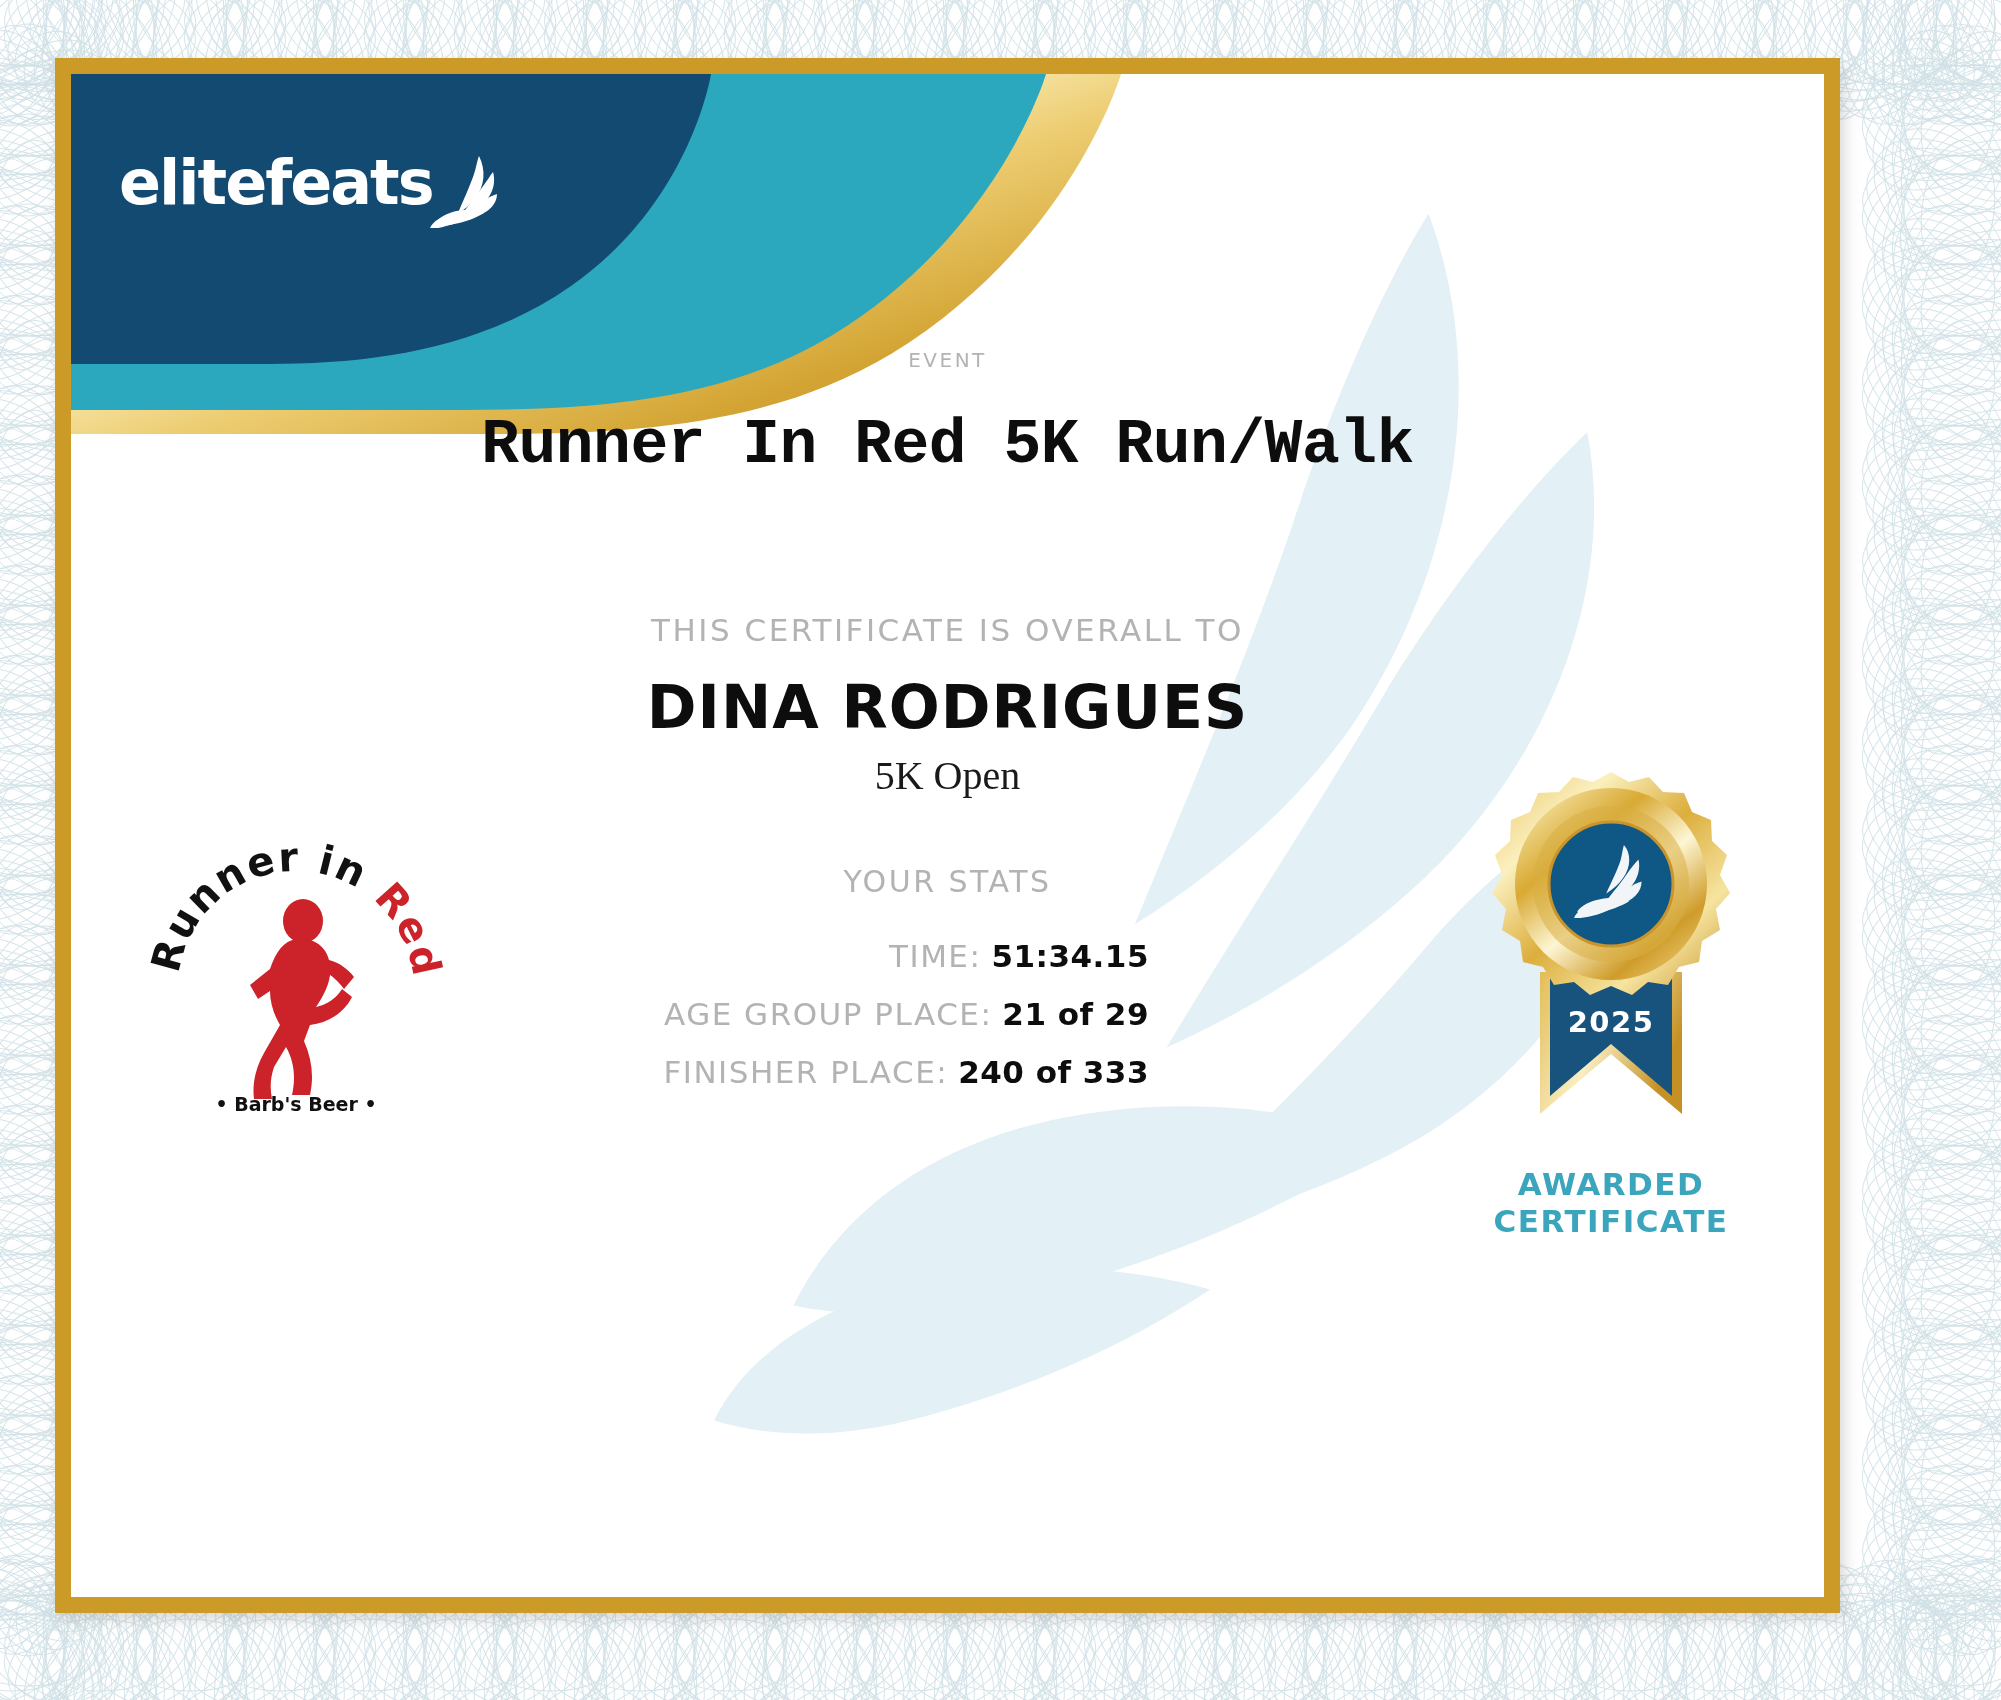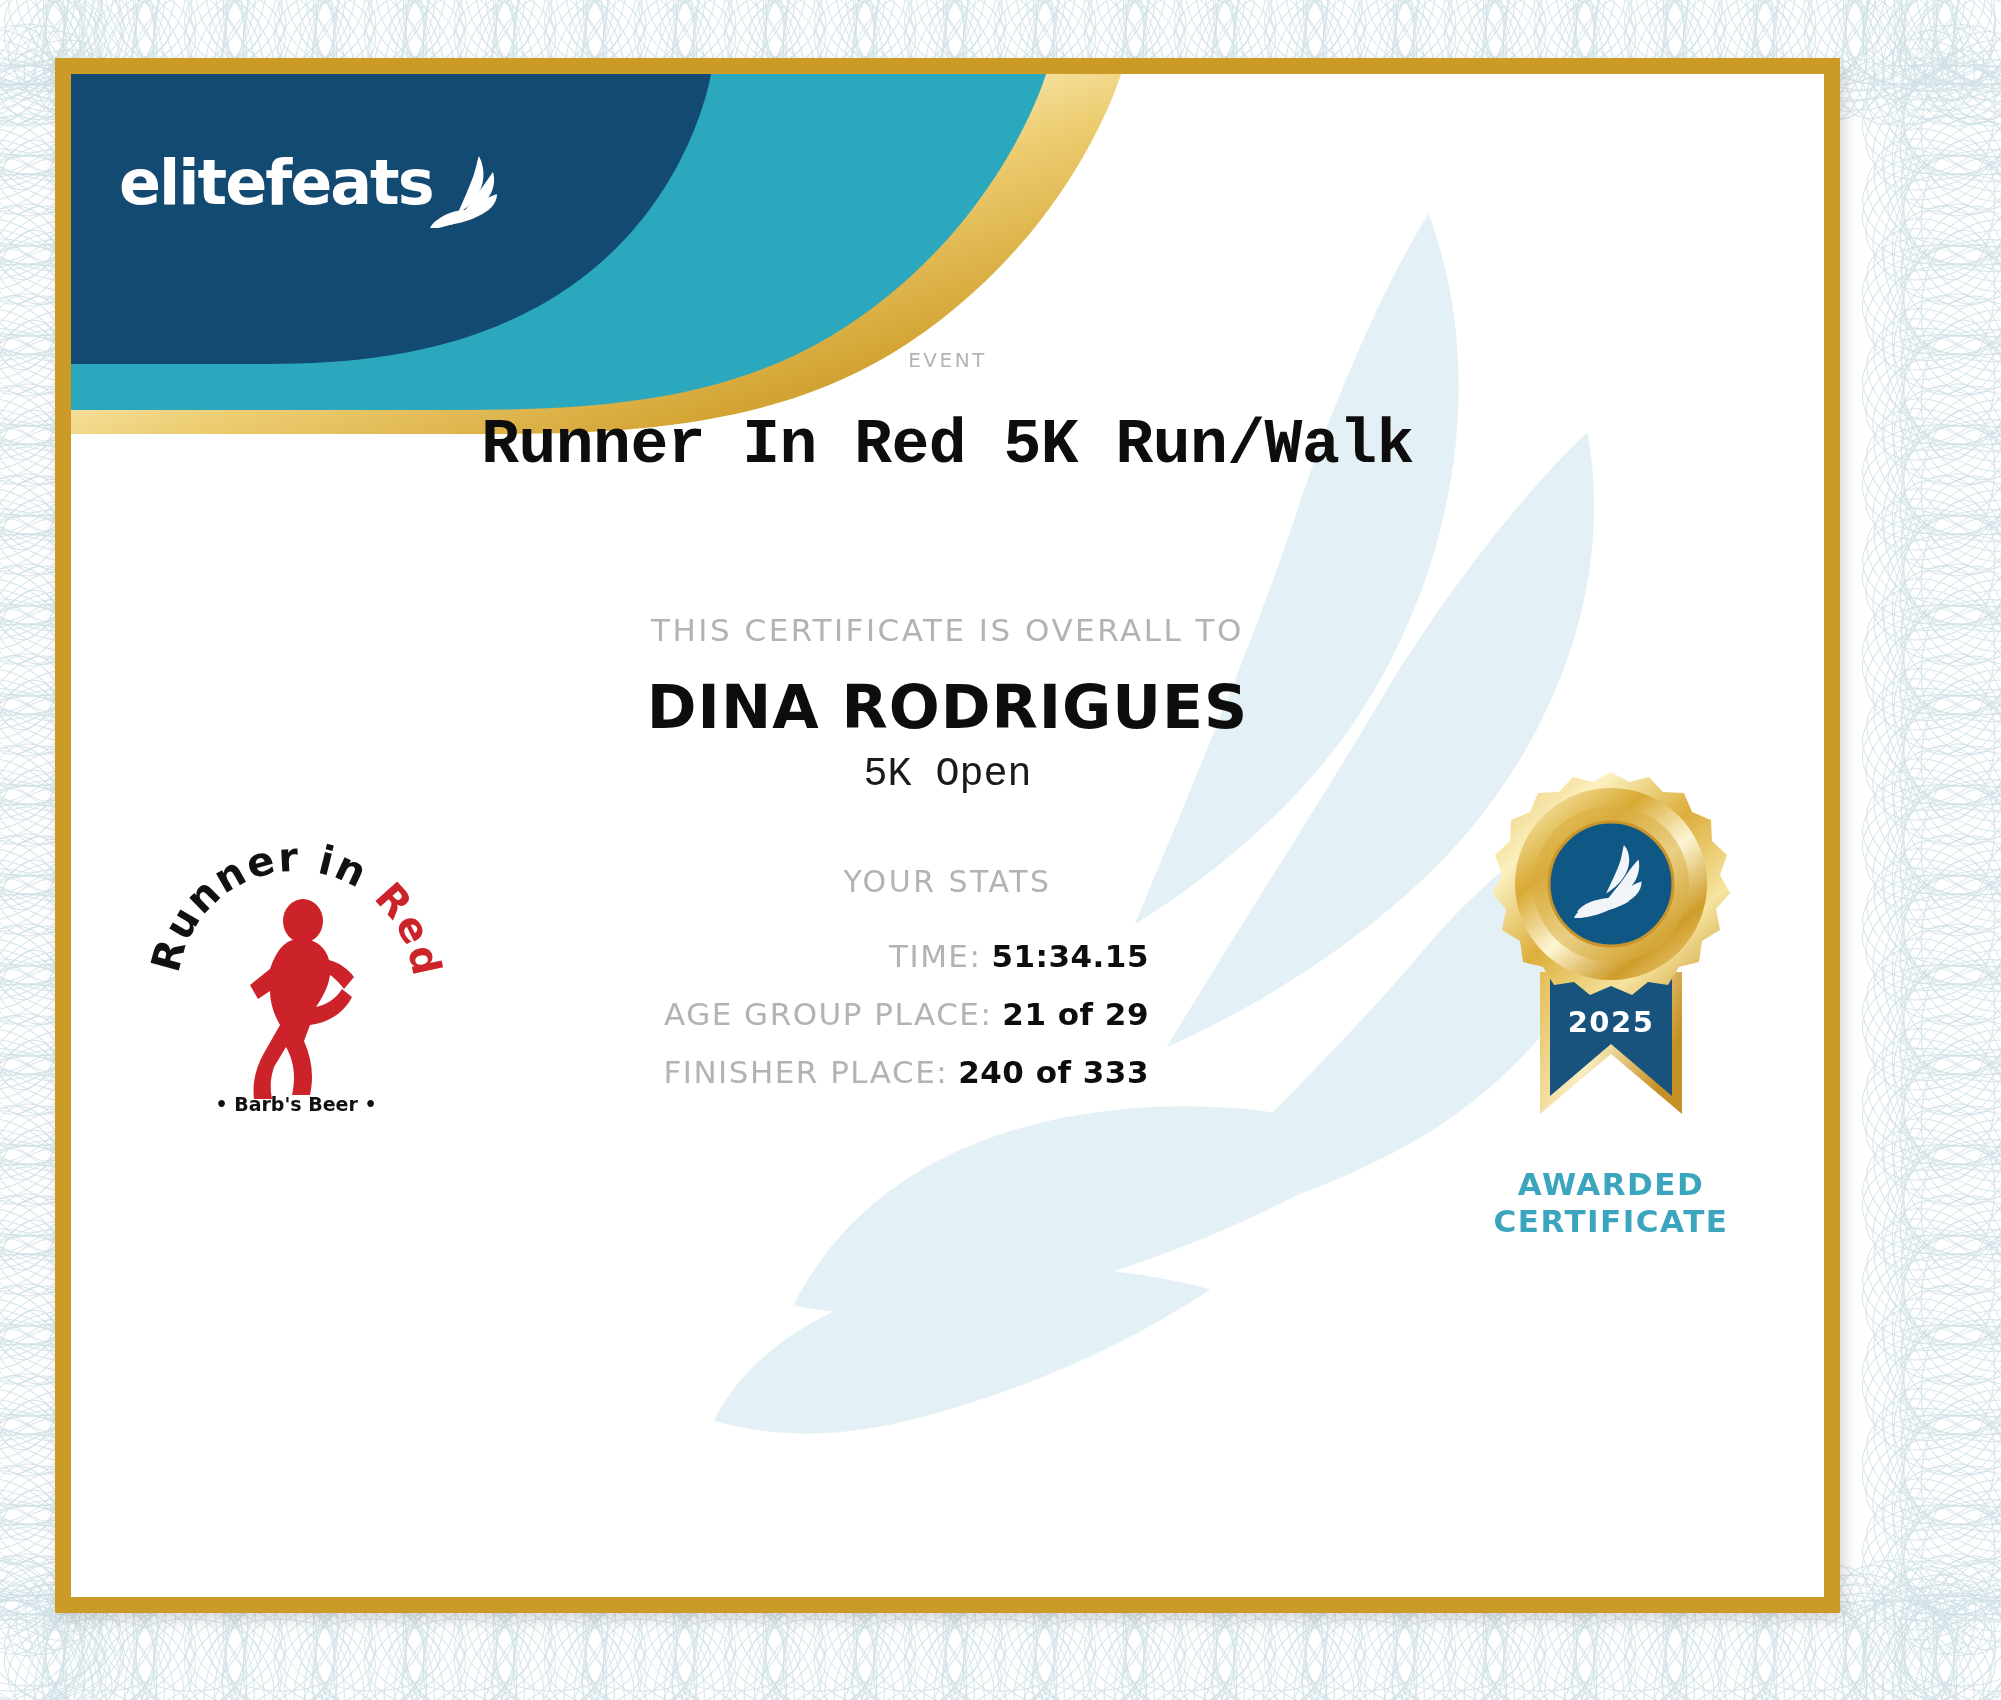--- a/index.html
+++ b/index.html
@@ -60,21 +60,21 @@
   }
 
   .awarded-label{position:absolute;left:0;right:0;top:538px;text-align:center;font-size:31px;}
   .awardee{
     position:absolute;left:0;right:0;top:598px;text-align:center;
     font-family:"DejaVu Sans",sans-serif;
     font-size:60px;font-weight:700;color:#0d0d0d;letter-spacing:1px;
   }
   .division{
     position:absolute;left:0;right:0;top:678px;text-align:center;
-    font-family:Liberation Mono, monospace;
+    font-family:Liberation Serif, serif;
     font-size:40px;font-weight:400;color:#1a1a1a;
   }
 
   .stats-label{position:absolute;left:0;right:0;top:790px;text-align:center;font-size:30px;}
 
   .stats-list{
     position:absolute;left:3px;width:1075px;top:864px;
     display:flex;flex-direction:column;gap:22px;
   }
   .stat-row{display:flex;justify-content:flex-end;align-items:baseline;gap:10px;}

